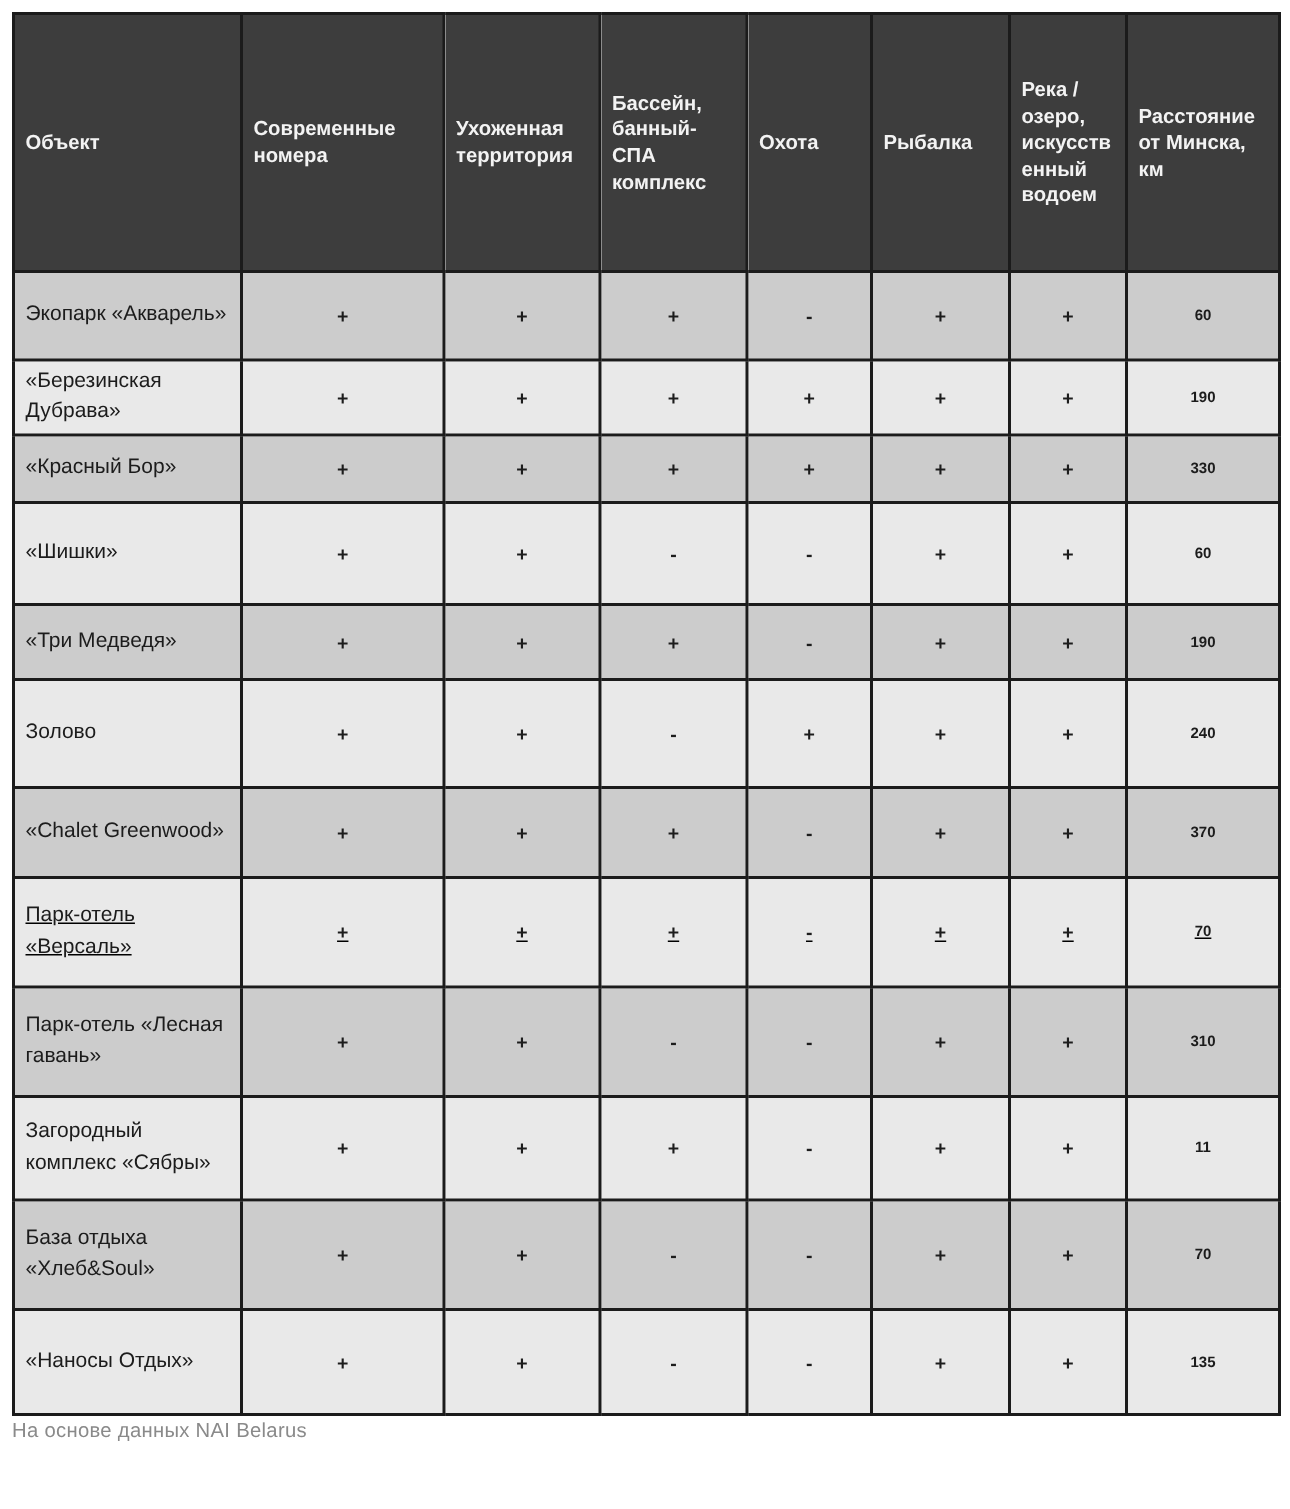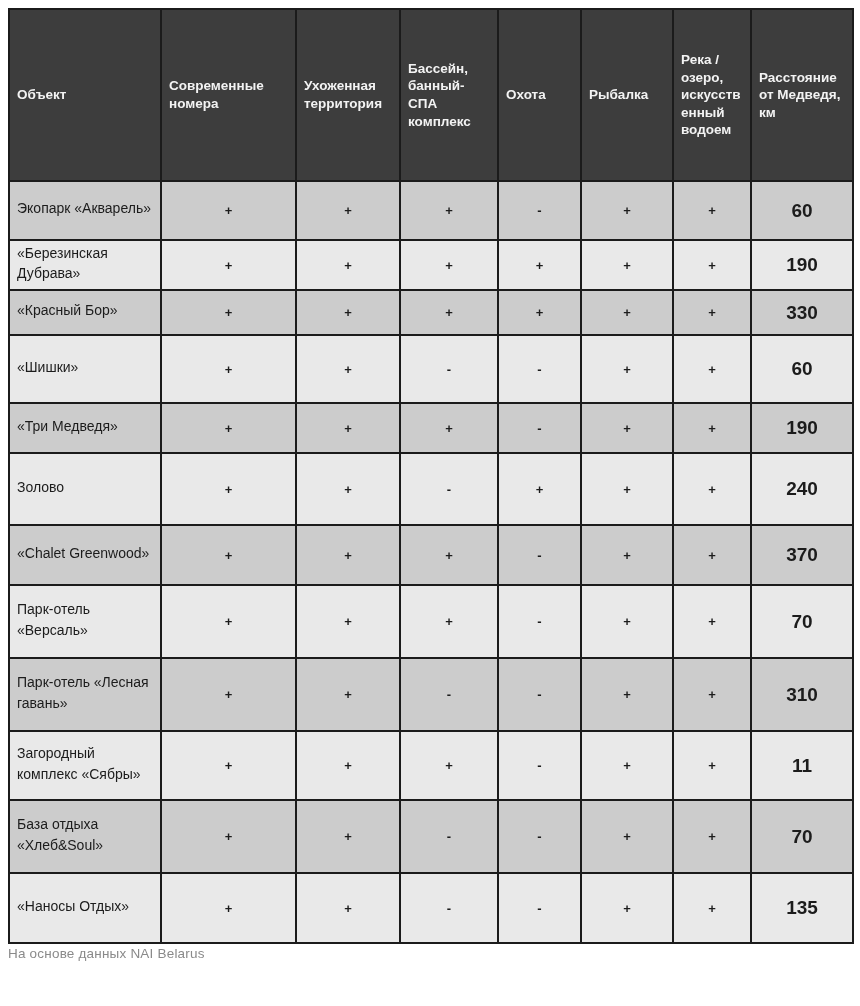--- a/index.html
+++ b/index.html
@@ -51,21 +51,21 @@
     line-height:1.45;
   }
   td.feature-cell{
     font-size:13px;
     font-weight:700;
     color:var(--cell-text);
     text-align:center;
     vertical-align:middle;
   }
   td.distance-cell{
-    font-size:19px;
+    font-size:10px;
     font-weight:700;
     color:var(--cell-text);
     text-align:center;
     vertical-align:middle;
   }
   tr.row-dark td{background:var(--row-dark);}
   tr.row-light td{background:var(--row-light);}
   .source-note{
     width:844px;
     text-align:left;
@@ -92,21 +92,21 @@
       </colgroup>
     <thead>
       <tr id="header-row" style="height: 172px;">
           <th class="col-header">Объект</th>
           <th class="col-header">Современные номера</th>
           <th class="col-header">Ухоженная территория</th>
           <th class="col-header">Бассейн, банный-СПА комплекс</th>
           <th class="col-header">Охота</th>
           <th class="col-header">Рыбалка</th>
           <th class="col-header">Река / озеро, искусственный водоем</th>
-          <th class="col-header">Расстояние от Медведя, км</th>
+          <th class="col-header">Расстояние от Минска, км</th>
         </tr>
     </thead>
     <tbody id="body-rows">
         <tr class="row-dark" style="height: 59px;">
           <td class="name-cell">Экопарк «Акварель»</td>
           <td class="feature-cell">+</td>
           <td class="feature-cell">+</td>
           <td class="feature-cell">+</td>
           <td class="feature-cell">-</td>
           <td class="feature-cell">+</td>
@@ -166,21 +166,21 @@
         <tr class="row-dark" style="height: 60px;">
           <td class="name-cell">«Chalet Greenwood»</td>
           <td class="feature-cell">+</td>
           <td class="feature-cell">+</td>
           <td class="feature-cell">+</td>
           <td class="feature-cell">-</td>
           <td class="feature-cell">+</td>
           <td class="feature-cell">+</td>
           <td class="distance-cell">370</td>
         </tr>
-        <tr class="row-light" style="height: 73px;">
+        <tr class="row-light" style="height: 73px; text-decoration: underline;">
           <td class="name-cell">Парк-отель «Версаль»</td>
           <td class="feature-cell">+</td>
           <td class="feature-cell">+</td>
           <td class="feature-cell">+</td>
           <td class="feature-cell">-</td>
           <td class="feature-cell">+</td>
           <td class="feature-cell">+</td>
           <td class="distance-cell">70</td>
         </tr>
         <tr class="row-dark" style="height: 73px;">

